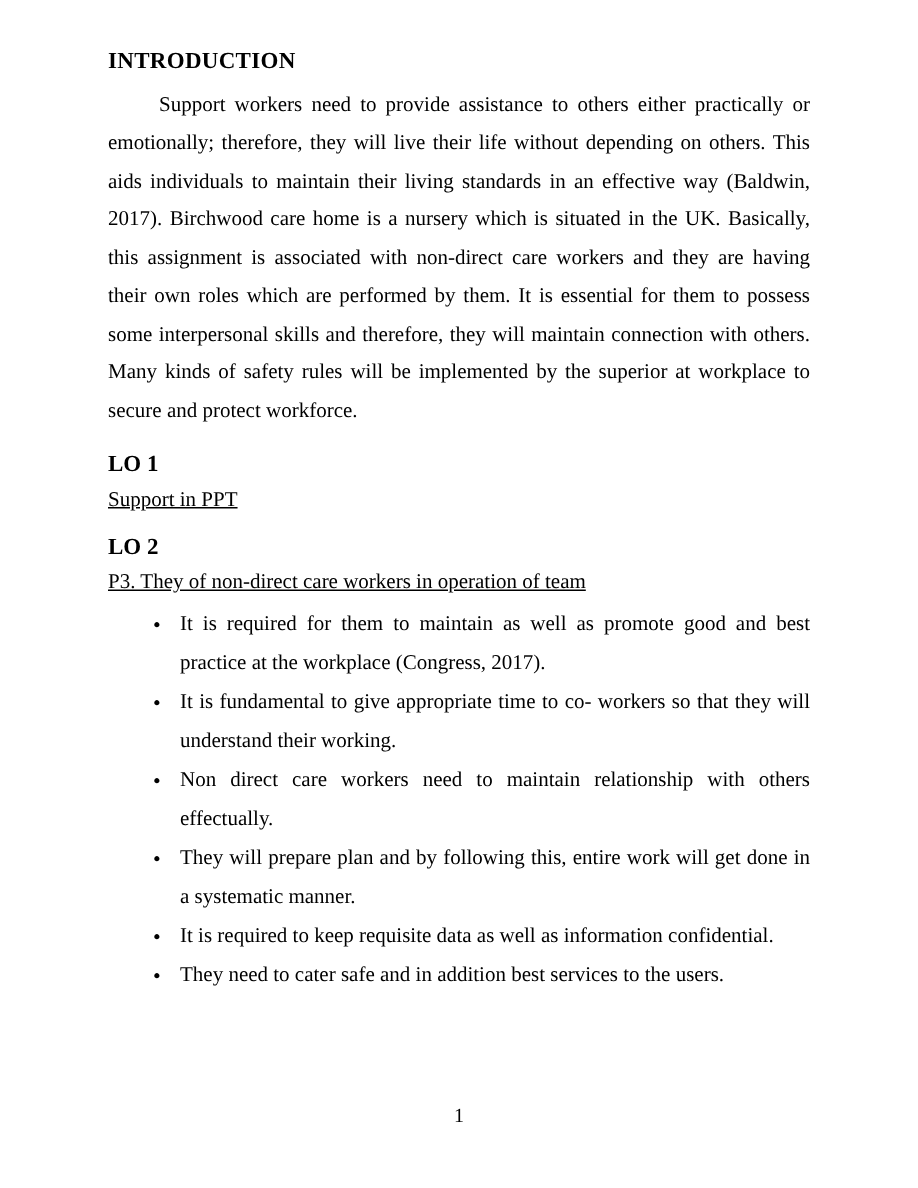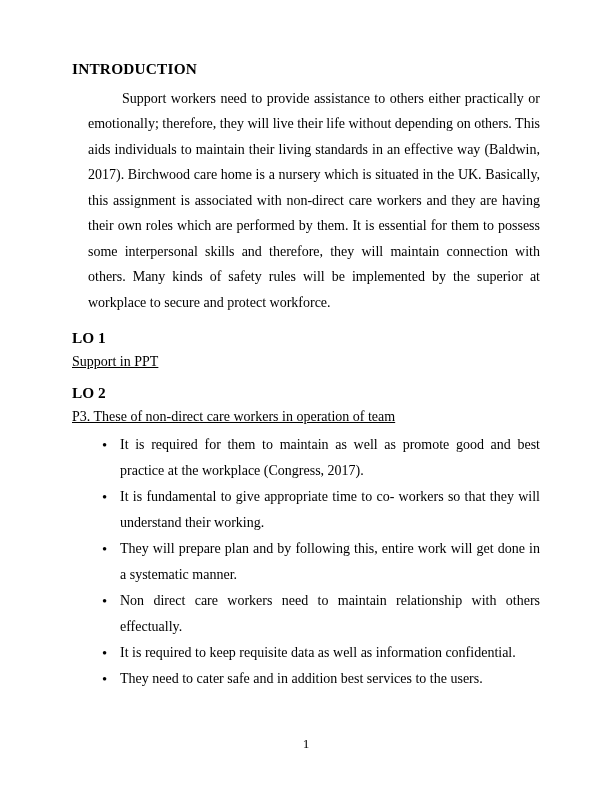--- a/index.html
+++ b/index.html
@@ -11,21 +11,21 @@
     height: 792px;
     background: #ffffff;
     font-family: "Liberation Serif", serif;
     color: #000000;
   }
   .page {
     position: relative;
     width: 612px;
     height: 792px;
     box-sizing: border-box;
-    padding: 60px 72px 40px 72px;
+    padding: 32px 72px 40px 72px;
   }
   .h-title {
     font-size: 11.5pt;
     font-weight: bold;
     margin: 0 0 8px 0;
     letter-spacing: 0.2px;
   }
   .h-section {
     font-size: 11.5pt;
     font-weight: bold;
@@ -34,21 +34,21 @@
   .h-sub {
     font-size: 10.5pt;
     font-weight: normal;
     text-decoration: underline;
     margin: 0 0 7px 0;
   }
   p.body {
     font-size: 10.5pt;
     line-height: 1.82;
     text-align: justify;
-    margin: 0 0 6px 16px;
+    margin: 0 0 6px 0;
     text-indent: 0;
   }
   .indent-lead {
     display: inline-block;
     width: 34px;
   }
   ul.bullets {
     margin: 2px 0 0 0;
     padding-left: 30px;
     list-style: none;
@@ -86,28 +86,28 @@
   <h1 class="h-title">INTRODUCTION</h1>
 
   <p class="body"><span class="indent-lead"></span><span>Support workers need to provide assistance to others either practically or emotionally; therefore, they will live their life without depending on others. This aids individuals to maintain their living standards in an effective way (Baldwin, 2017). Birchwood care home is a nursery which is situated in the UK. Basically, this assignment is associated with non-direct care workers and they are having their own roles which are performed by them. It is essential for them to possess some interpersonal skills and therefore, they will maintain connection with others. Many kinds of safety rules will be implemented by the superior at workplace to secure and protect workforce.</span></p>
 
   <h2 class="h-section">LO 1</h2>
 
   <div class="h-sub">Support in PPT</div>
 
   <h2 class="h-section">LO 2</h2>
 
-  <div class="h-sub">P3. These of non-direct care workers in operation of team</div>
+  <div class="h-sub">P3. They of non-direct care workers in operation of team</div>
 
 
   <ul class="bullets">
     <li>It is required for them to maintain as well as promote good and best practice at the workplace (Congress, 2017).</li>
     <li>It is fundamental to give appropriate time to co- workers so that they will understand their working.</li>
+    <li>Non direct care workers need to maintain relationship with others effectually.</li>
     <li>They will prepare plan and by following this, entire work will get done in a systematic manner.</li>
-    <li>Non direct care workers need to maintain relationship with others effectually.</li>
     <li>It is required to keep requisite data as well as information confidential.</li>
     <li>They need to cater safe and in addition best services to the users.</li>
 
   </ul>
 
   <div class="page-number">1</div>
 
 </div>
 
 </body></html>

